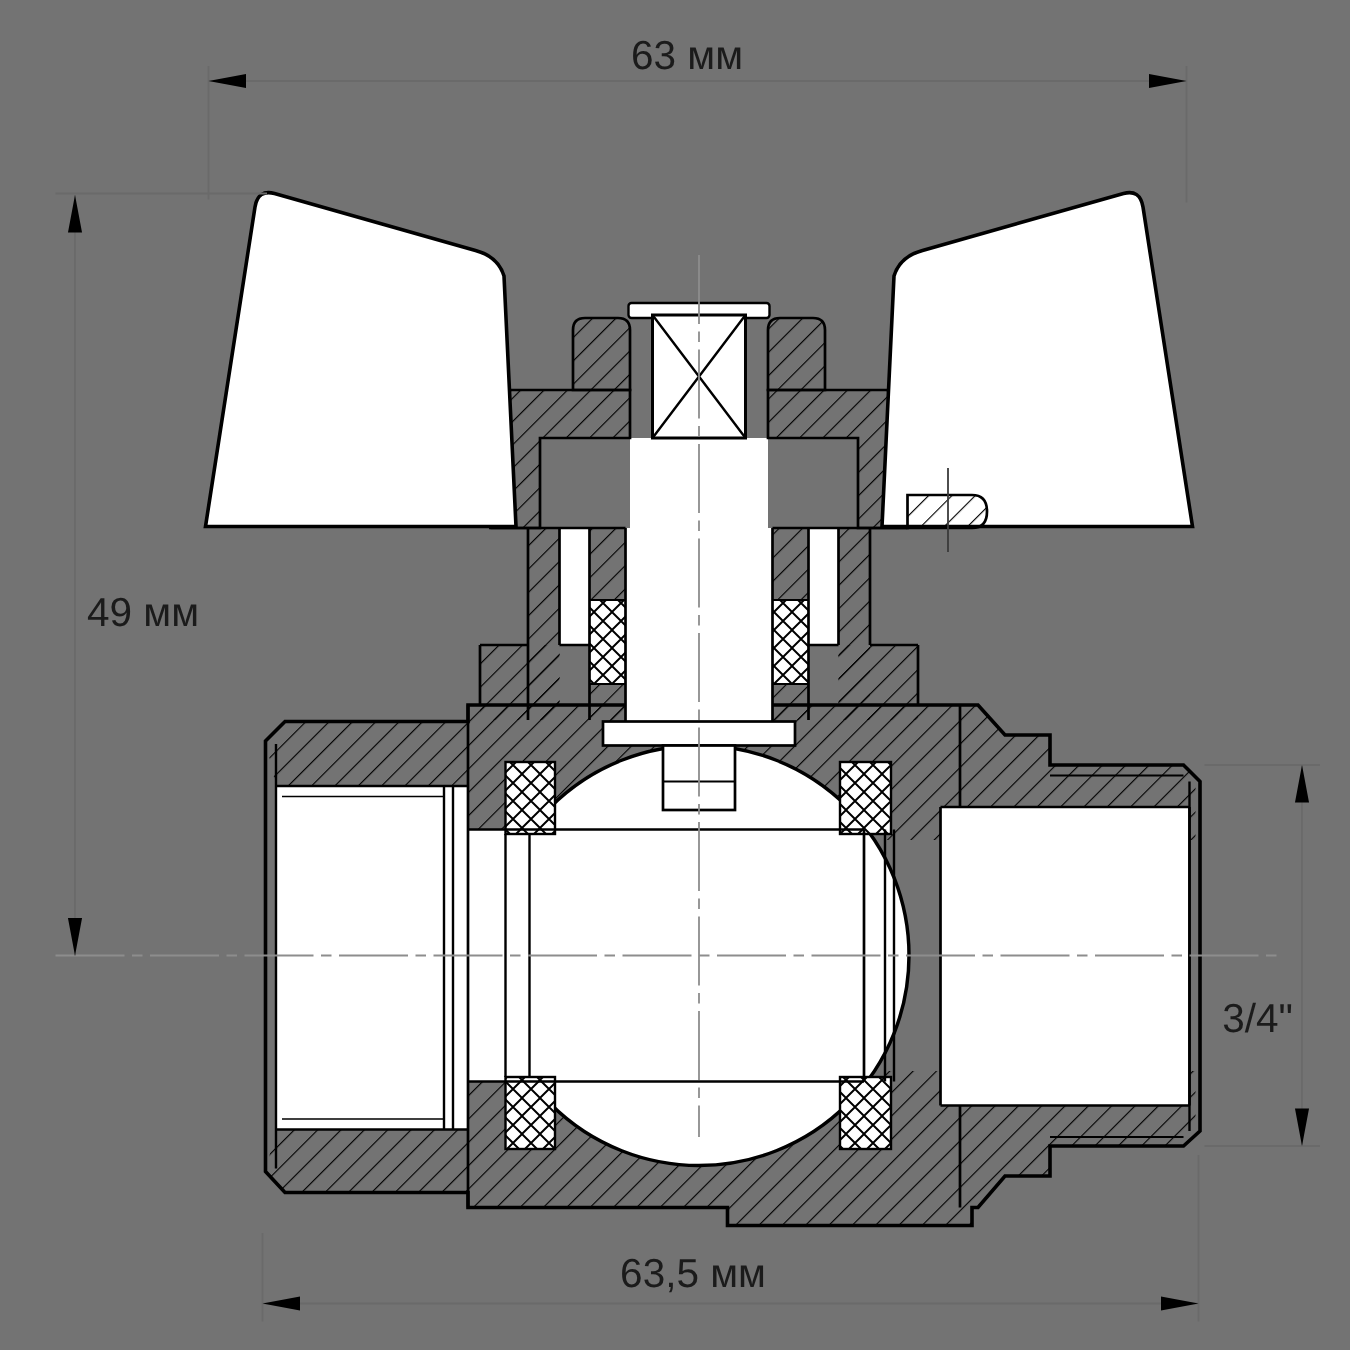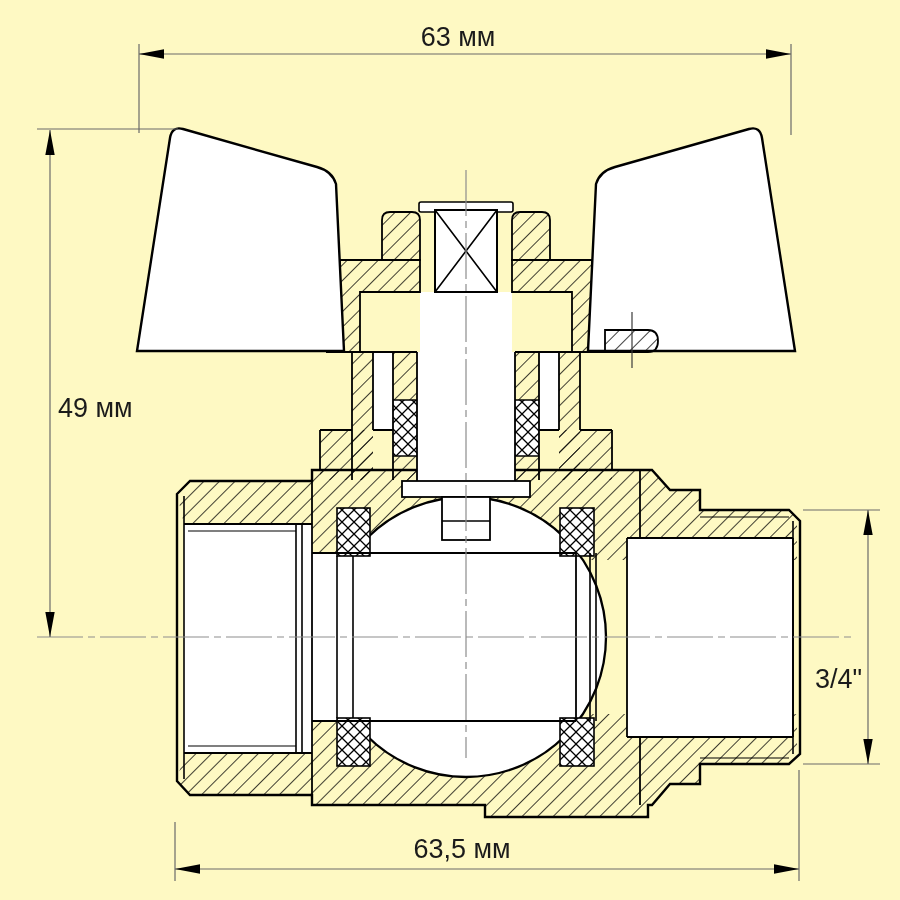--- a/index.html
+++ b/index.html
@@ -1,16 +1,16 @@
 <!DOCTYPE html>
 <html><head>
 <meta charset="utf-8">
 <style>
   html,body{margin:0;padding:0;background:#ffffff;}
-  .page{width:900px;height:900px;position:relative;background:#fef9c3;overflow:hidden;}
+  .page{width:900px;height:900px;position:relative;background:#737373;overflow:hidden;}
   svg{display:block;}
   text{font-family:"Liberation Sans","DejaVu Sans",sans-serif;font-size:27px;fill:#1b1b1b;}
 </style>
 </head>
 <body>
 
 <div class="page">
 <svg width="900" height="900" viewBox="0 0 900 900">
   <defs>
     <pattern id="h1" width="11" height="11" patternUnits="userSpaceOnUse" patternTransform="rotate(45)">

